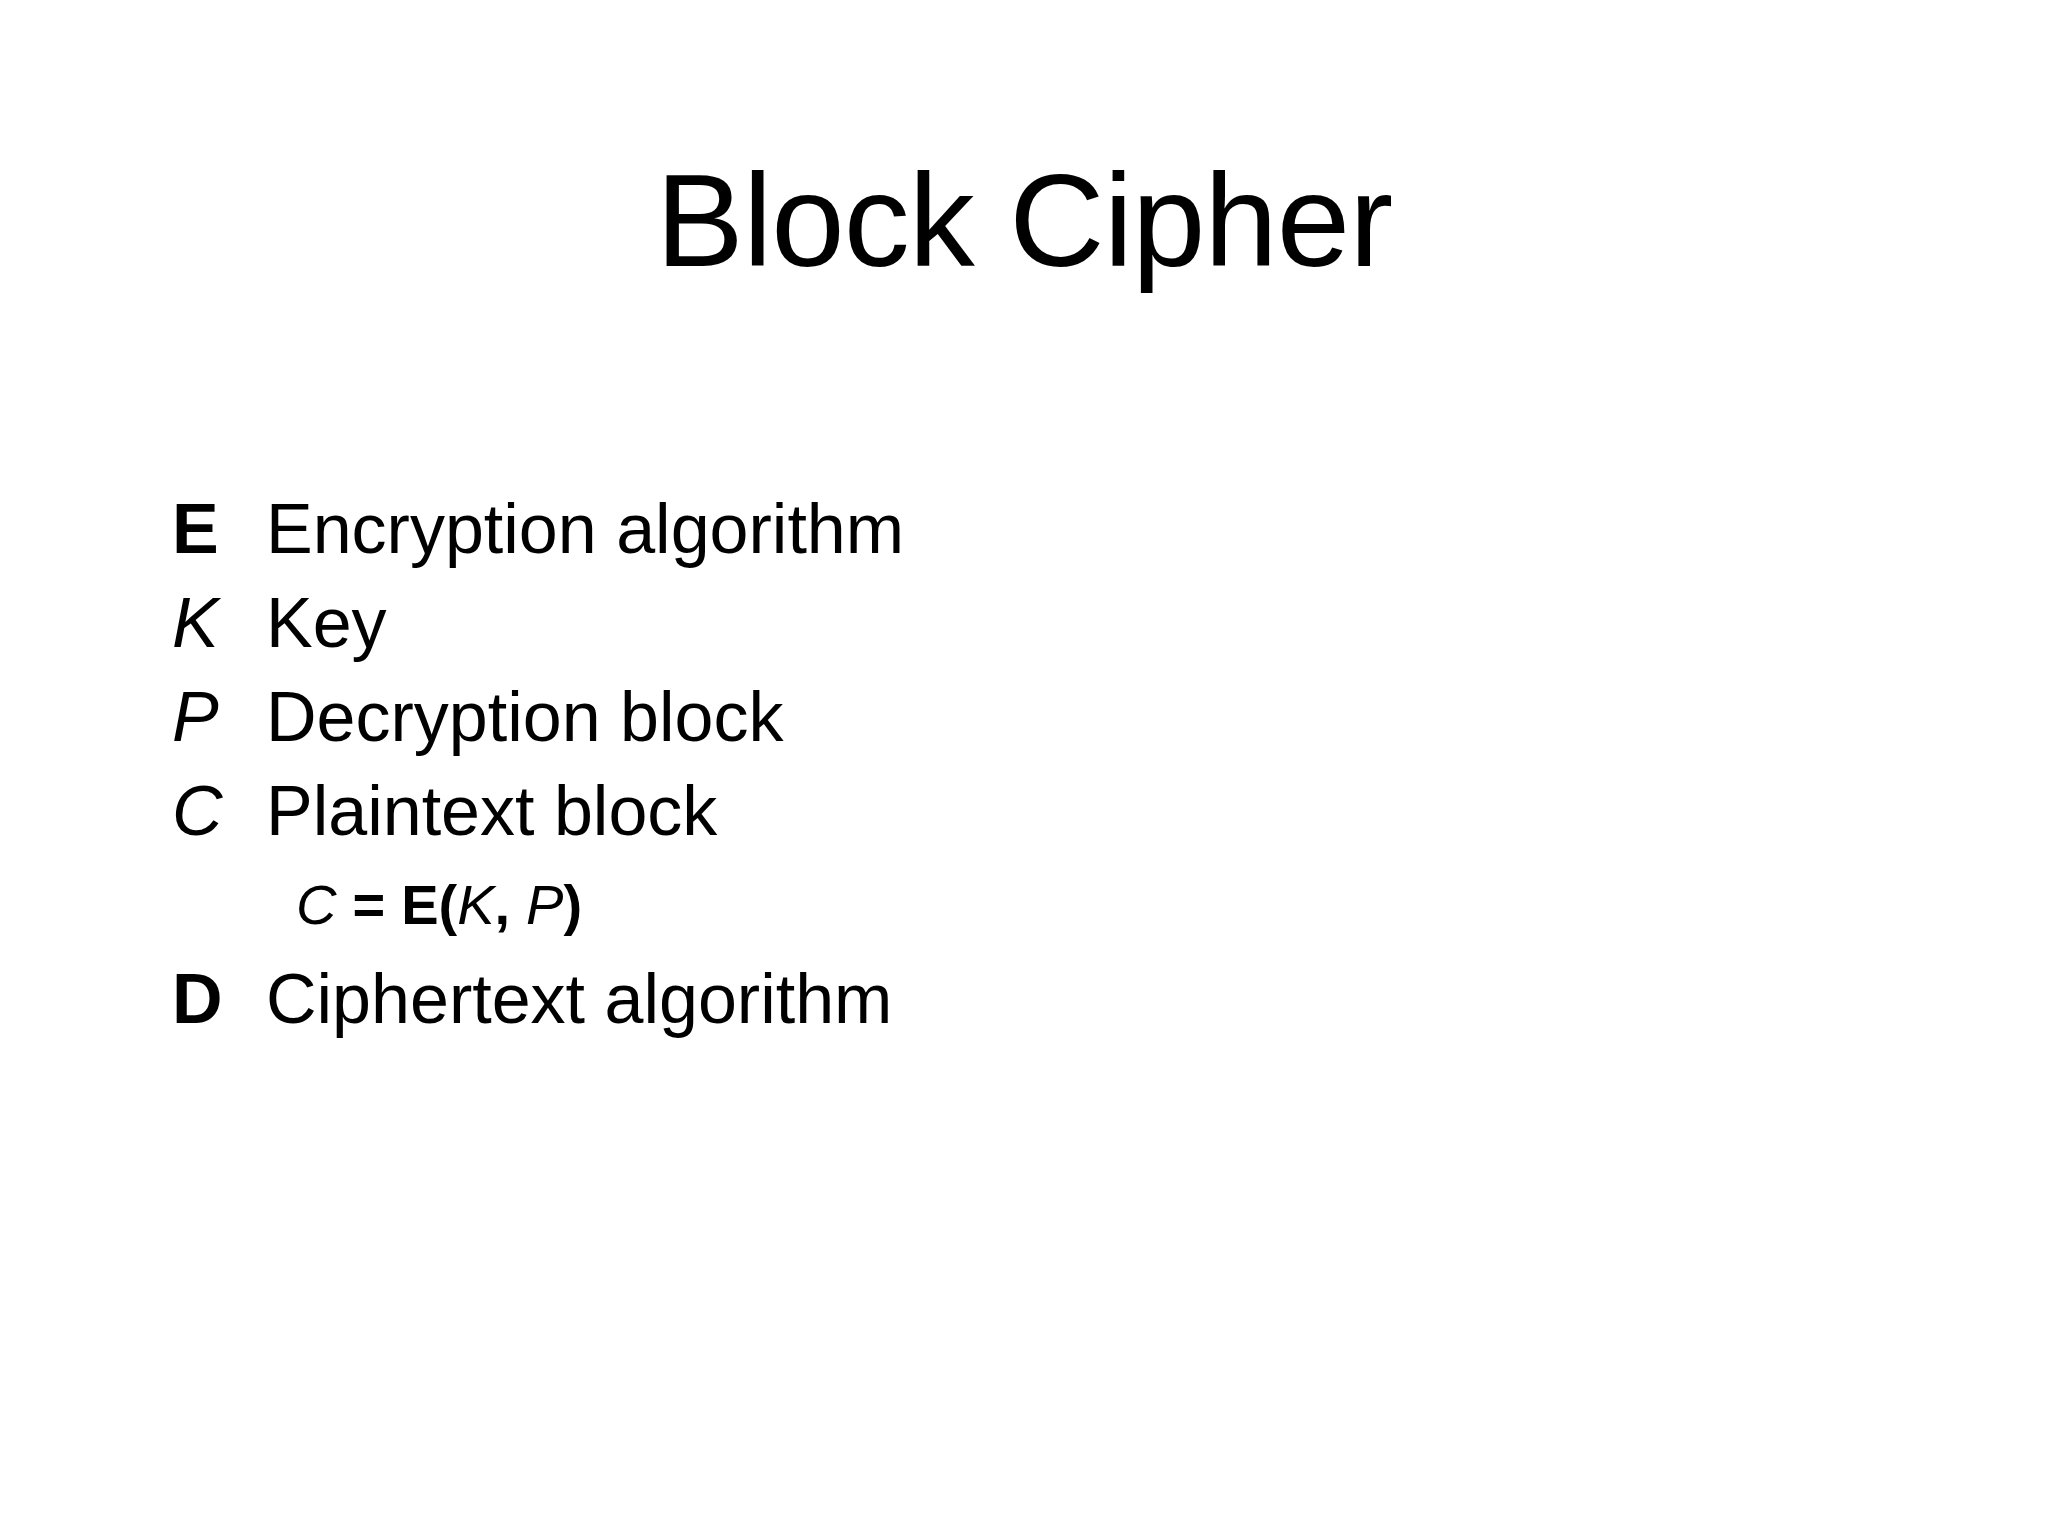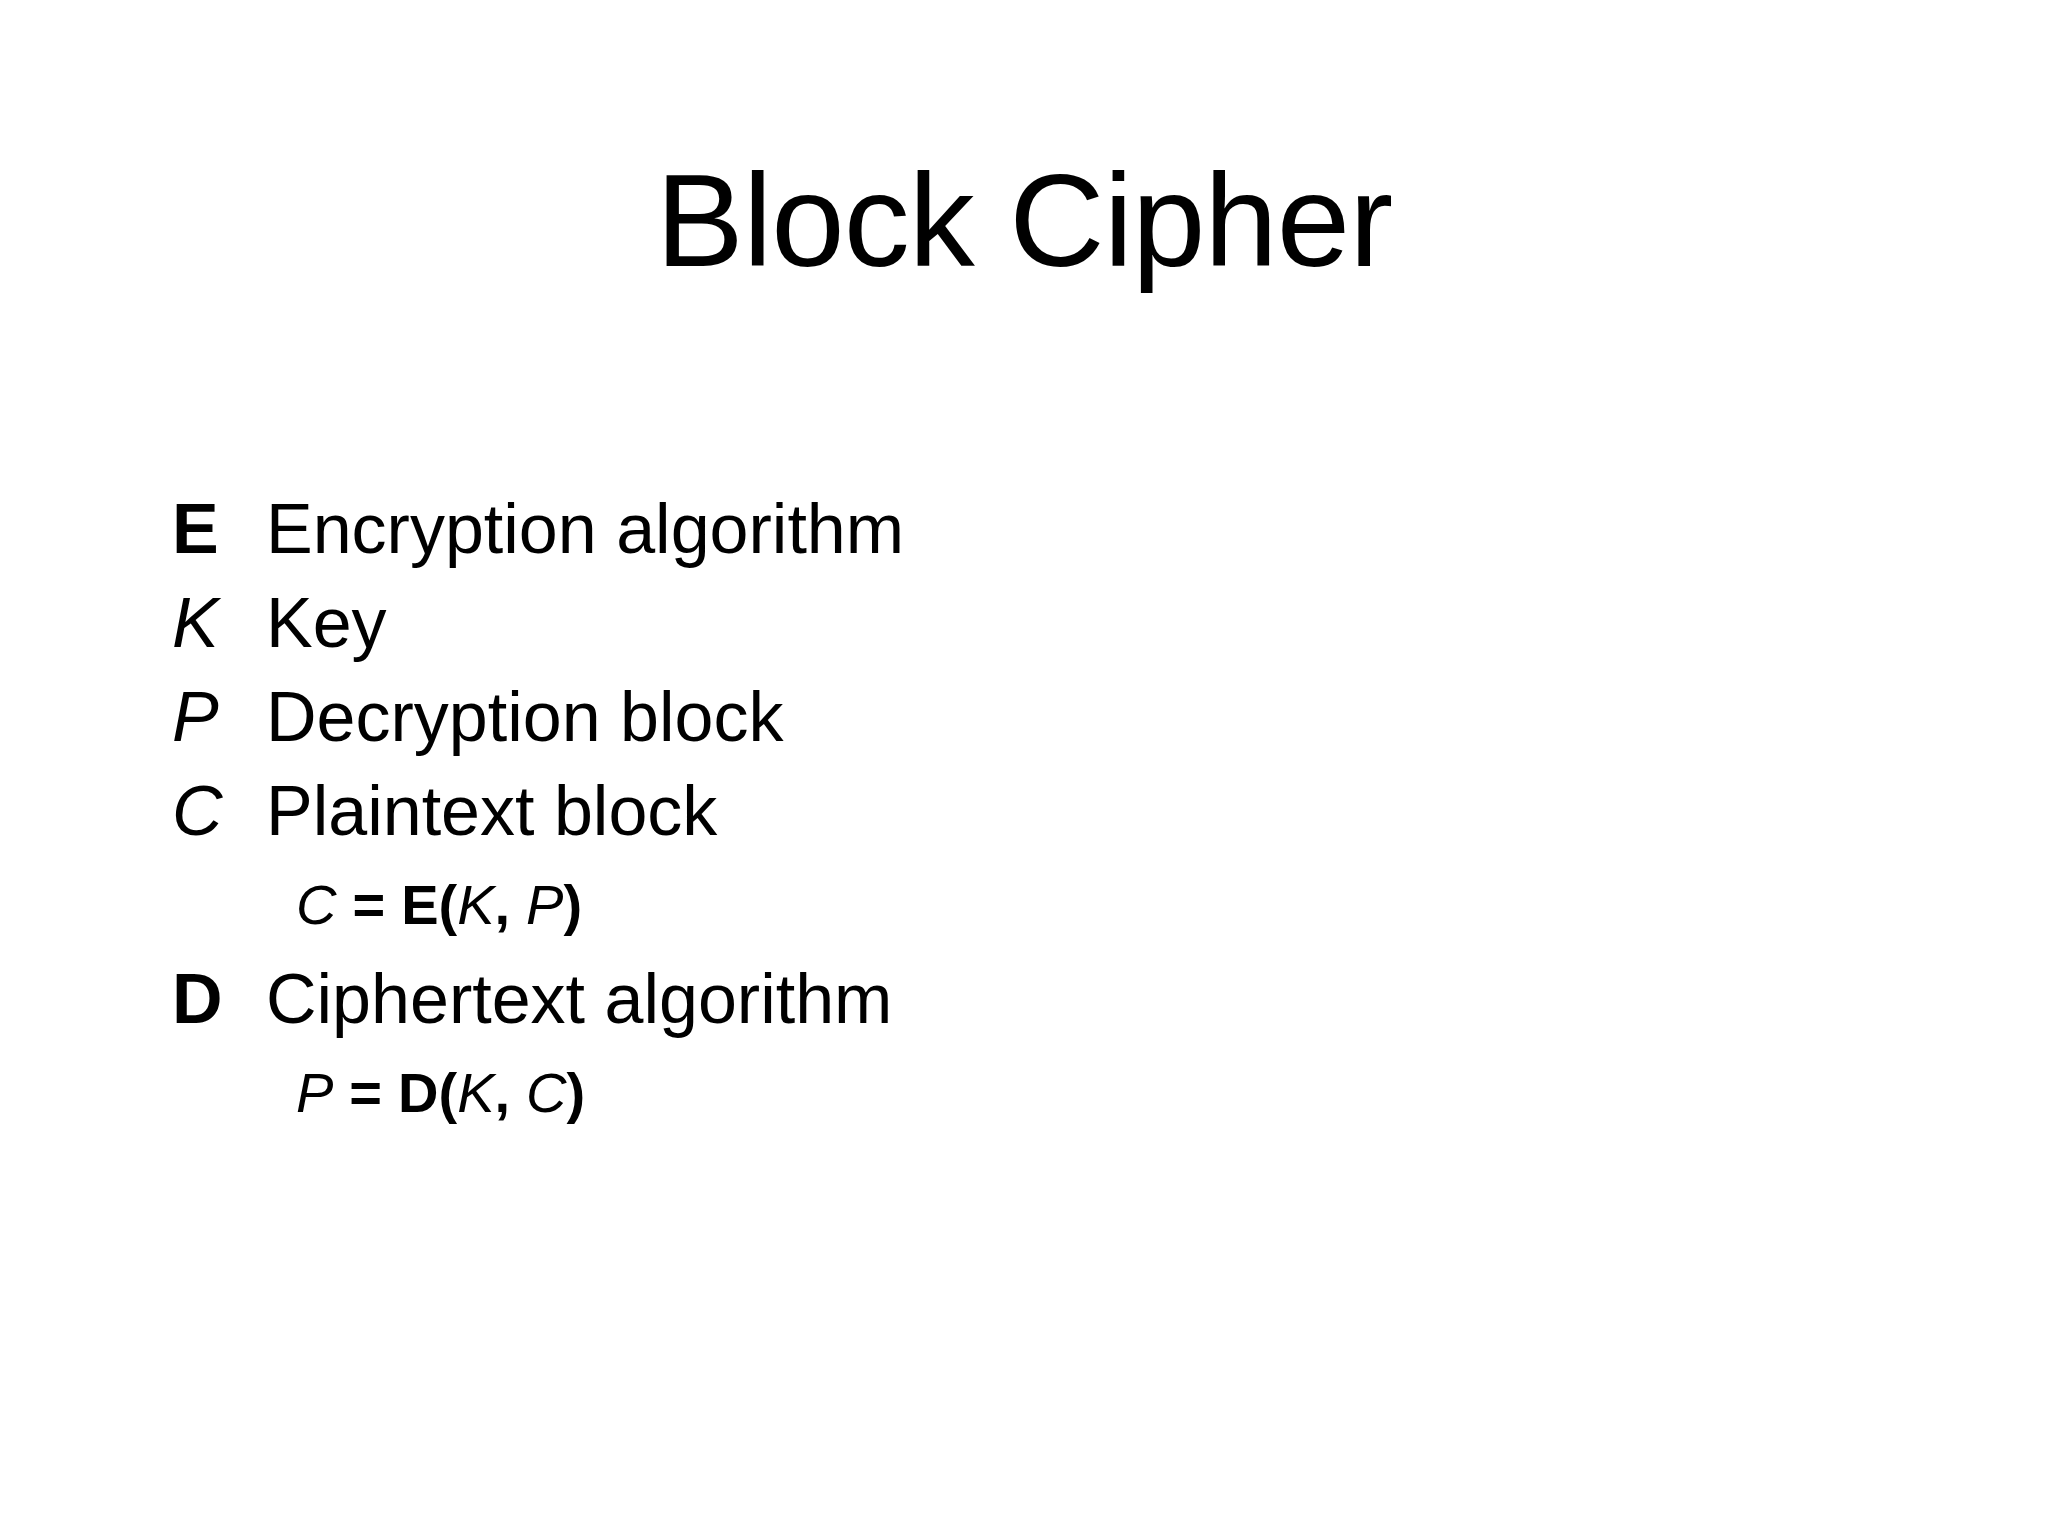--- a/index.html
+++ b/index.html
@@ -125,18 +125,15 @@
 
     <div class="formula">
       <span class="var">C</span><span class="sp"></span><span class="op">=</span><span class="sp"></span><span class="fn">E(</span><span class="var">K</span><span class="op">,</span><span class="sp"></span><span class="var">P</span><span class="op">)</span>
     </div>
 
     <div class="line">
       <span class="sym bold">D</span>
       <span class="desc">Ciphertext algorithm</span>
     </div>
 
-    <div class="formula">
-      <span class="var">P</span><span class="sp"></span><span class="op">=</span><span class="sp"></span><span class="fn">D(</span><span class="var">K</span><span class="op">,</span><span class="sp"></span><span class="var">C</span><span class="op">)</span>
-    </div>
 
   </div>
 </div>
 
 </body></html>

